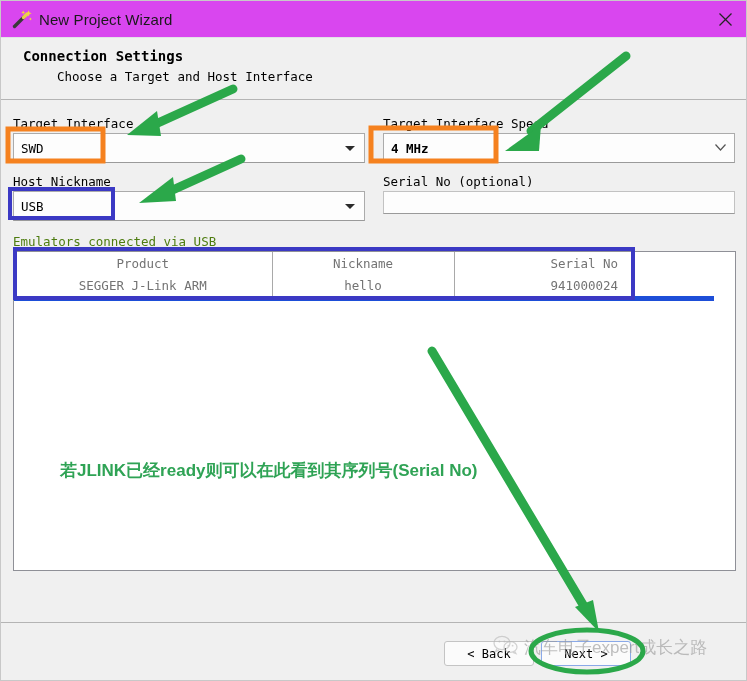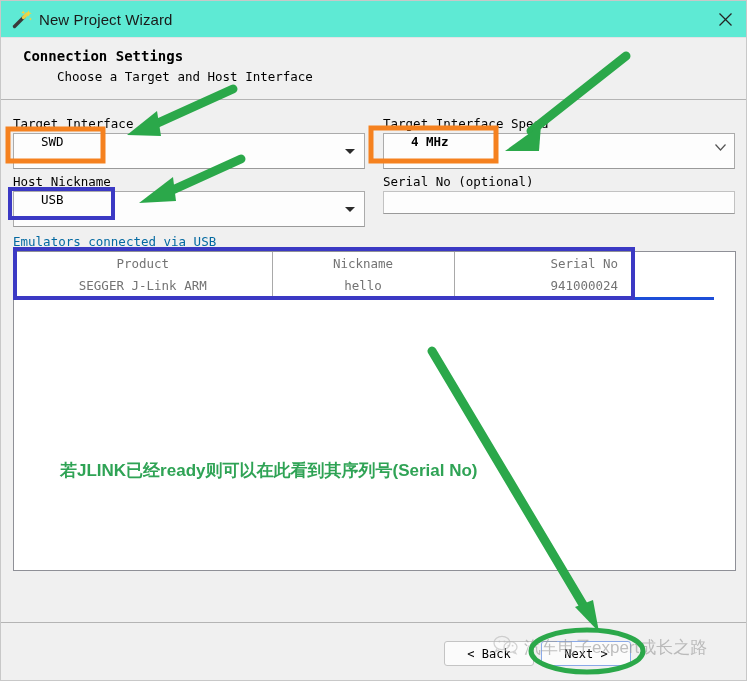--- a/index.html
+++ b/index.html
@@ -15,21 +15,21 @@
     width: 747px; height: 681px;
     background: #f0f0f0;
     border: 1px solid #c8c8c8;
     overflow: hidden;
   }
 
   
   #titlebar {
     position: absolute; left: 0; top: 0;
     width: 747px; height: 37px;
-    background: #5eead4;
+    background: #d946ef;
     border-bottom: 1px solid #e2e2e6;
     display: flex; align-items: center;
   }
   #wand-icon {
     position: relative;
     width: 22px; height: 22px;
     margin-left: 10px; margin-right: 6px;
     flex: 0 0 auto;
   }
   #title-text {
@@ -76,27 +76,26 @@
   .fld-label {
     position: absolute;
     font-family: "DejaVu Sans Mono", monospace;
     font-size: 12.5px;
     color: #000;
     white-space: nowrap;
   }
 
   .combo {
     position: absolute;
-    height: 36px;
+    height: 30px;
     background: #fdfdfd;
     border: 1px solid #ababab;
     border-bottom-color: #9a9a9a;
-    display: flex; align-items: flex-start;
+    display: flex; align-items: center;
     cursor: pointer;
-    padding-left: 20px;
   }
   .combo .cval {
     font-family: "DejaVu Sans Mono", monospace;
     font-size: 12.5px;
     color: #000;
     padding-left: 7px;
     white-space: nowrap;
   }
   .combo .carrow-solid {
     position: absolute; right: 9px; top: 50%;
@@ -114,21 +113,21 @@
     background: #fdfdfd;
     border: 1px solid #c2c2c2;
     border-bottom: 1px solid #9a9a9a;
     cursor: text;
   }
 
   
   #emu-label {
     position: absolute; left: 12px; top: 133px;
     font-family: "DejaVu Sans Mono", monospace;
-    font-size: 12.5px; color: #0369a1;
+    font-size: 12.5px; color: #4d7c0f;
   }
   #list-panel {
     position: absolute; left: 12px; top: 150px;
     width: 723px; height: 320px;
     background: #ffffff;
     border: 1px solid #8f9097;
   }
   #emu-table {
     position: absolute; left: 0; top: 0;
     width: 700px;
@@ -140,21 +139,21 @@
     font-size: 12.5px;
     font-weight: normal;
     color: #737373;
     text-align: center;
     height: 23px;
     background: #ffffff;
   }
   #emu-table th { border-bottom: none; }
   #emu-table .cdiv { border-right: 1px solid #a9a9a9; }
   #emu-table tr.hdr-row th { padding-bottom: 1px; }
-  #emu-table tr.data-row td { border-bottom: 3px solid #1d4ed8; }
+  #emu-table tr.data-row td { border-bottom: 5px solid #1d4ed8; }
 
   
   #cn-note {
     position: absolute; left: 46px; top: 207px;
     font-family: "Liberation Sans", "DejaVu Sans", sans-serif;
     font-size: 17px; font-weight: bold;
     color: #2fa355;
     white-space: nowrap;
   }
 

